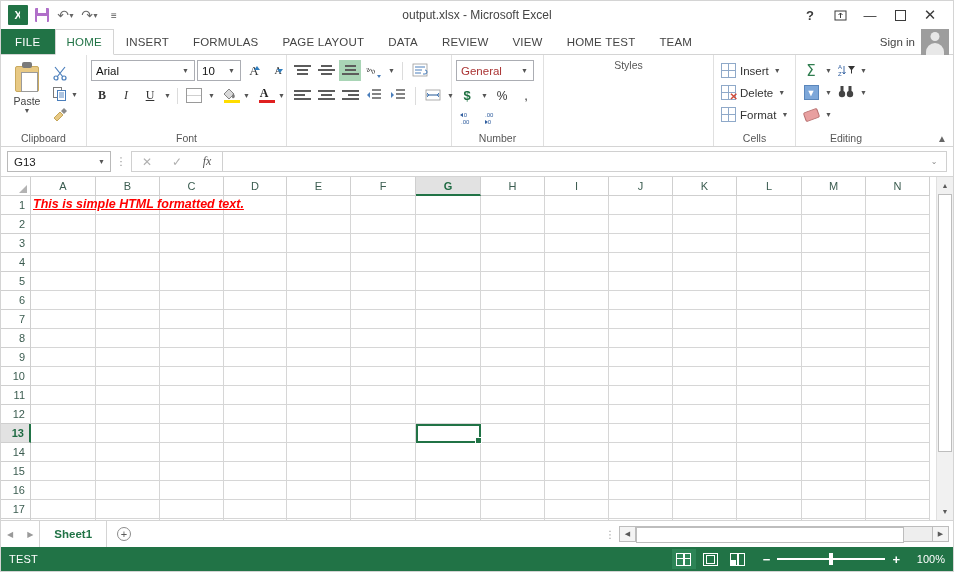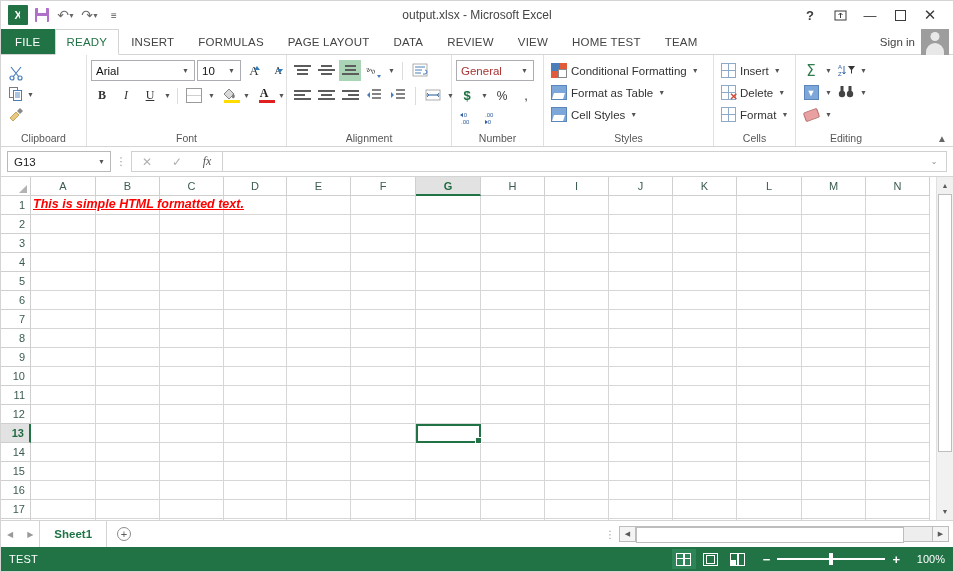--- a/index.html
+++ b/index.html
@@ -480,39 +480,48 @@
         <svg width="11" height="11" viewBox="0 0 11 11">
             <rect x="0.5" y="0.5" width="10" height="10" fill="none" stroke="#3b3b3b"></rect>
           </svg>
       </div>
       <div class="win-btn" style="font-size:15px;">✕</div>
     </div>
   </div>
 
   <div class="ribbon-tabs">
     <div class="tab-file">FILE</div>
-    <div class="tab active">READY</div>
+    <div class="tab active">HOME</div>
     <div class="tab">INSERT</div>
     <div class="tab">FORMULAS</div>
     <div class="tab">PAGE LAYOUT</div>
     <div class="tab">DATA</div>
     <div class="tab">REVIEW</div>
     <div class="tab">VIEW</div>
     <div class="tab">HOME TEST</div>
     <div class="tab">TEAM</div>
     <div class="signin">
       <div class="signin-txt">Sign in</div>
       <div class="avatar"></div>
     </div>
   </div>
 
   <div class="ribbon">
 
     <div class="grp" style="width:86px;">
       <div class="grp-body">
+        <div class="paste-btn">
+          <div class="clip-ico">
+            <div class="clip-body"></div>
+              <div class="clip-top"></div>
+              <div class="clip-page"></div>
+          </div>
+          <div class="paste-lbl">Paste</div>
+          <div class="paste-caret">▼</div>
+        </div>
         <div class="clip-side">
           <div class="mini-btn">
             <span class="icn">
               <svg width="16" height="16" viewBox="0 0 16 16">
                   <path d="M3 2 L11 12 M13 2 L5 12" stroke="#4a7ebb" stroke-width="1.2" fill="none"></path>
                   <circle cx="4" cy="13" r="2" fill="none" stroke="#4a7ebb" stroke-width="1.2"></circle>
                   <circle cx="12" cy="13" r="2" fill="none" stroke="#4a7ebb" stroke-width="1.2"></circle>
                 </svg>
             </span>
           </div>
@@ -682,21 +691,20 @@
               <svg width="16" height="14" viewBox="0 0 16 14">
                   <rect x="1" y="2" width="14" height="10" fill="none" stroke="#9a9a9a" stroke-width="0.8"></rect>
                   <path d="M1 7h14" stroke="#9a9a9a" stroke-width="0.8"></path>
                   <path d="M4 7 L2 5 M4 7 L2 9 M12 7 L14 5 M12 7 L14 9 M2 7h12" stroke="#4a7ebb" stroke-width="1"></path>
                 </svg>
             </span>
           </div>
           <span class="caret">▼</span>
         </div>
       </div>
-      <div class="grp-label">Alignment</div>
     </div>
 
     <div class="grp" style="width:92px;">
       <div class="grp-body" style="flex-direction:column;">
         <div class="row row1">
           <div class="combo numcombo">
             <span class="cv">General</span>
             <span class="cc">▼</span>
           </div>
         </div>
@@ -730,37 +738,20 @@
                   <path d="M5 11 L2 13 L2 9 Z" fill="#2f5d9e"></path>
                 </svg>
             </span>
           </div>
         </div>
       </div>
       <div class="grp-label">Number</div>
     </div>
 
     <div class="grp" style="width:170px;">
-      <div class="grp-body" style="flex-direction:column;gap:1px;">
-        <div class="bigitem">
-          <span class="cf-ico"></span>
-          <span>Conditional Formatting</span>
-          <span class="caret">▼</span>
-        </div>
-        <div class="bigitem">
-          <span class="tbl-ico"></span>
-          <span>Format as Table</span>
-          <span class="caret">▼</span>
-        </div>
-        <div class="bigitem">
-          <span class="tbl-ico"></span>
-          <span>Cell Styles</span>
-          <span class="caret">▼</span>
-        </div>
-      </div>
       <div class="grp-label">Styles</div>
     </div>
 
     <div class="grp" style="width:82px;">
       <div class="grp-body" style="flex-direction:column;gap:1px;">
         <div class="bigitem">
           <span class="ins-ico"></span>
           <span>Insert</span>
           <span class="caret">▼</span>
         </div>

